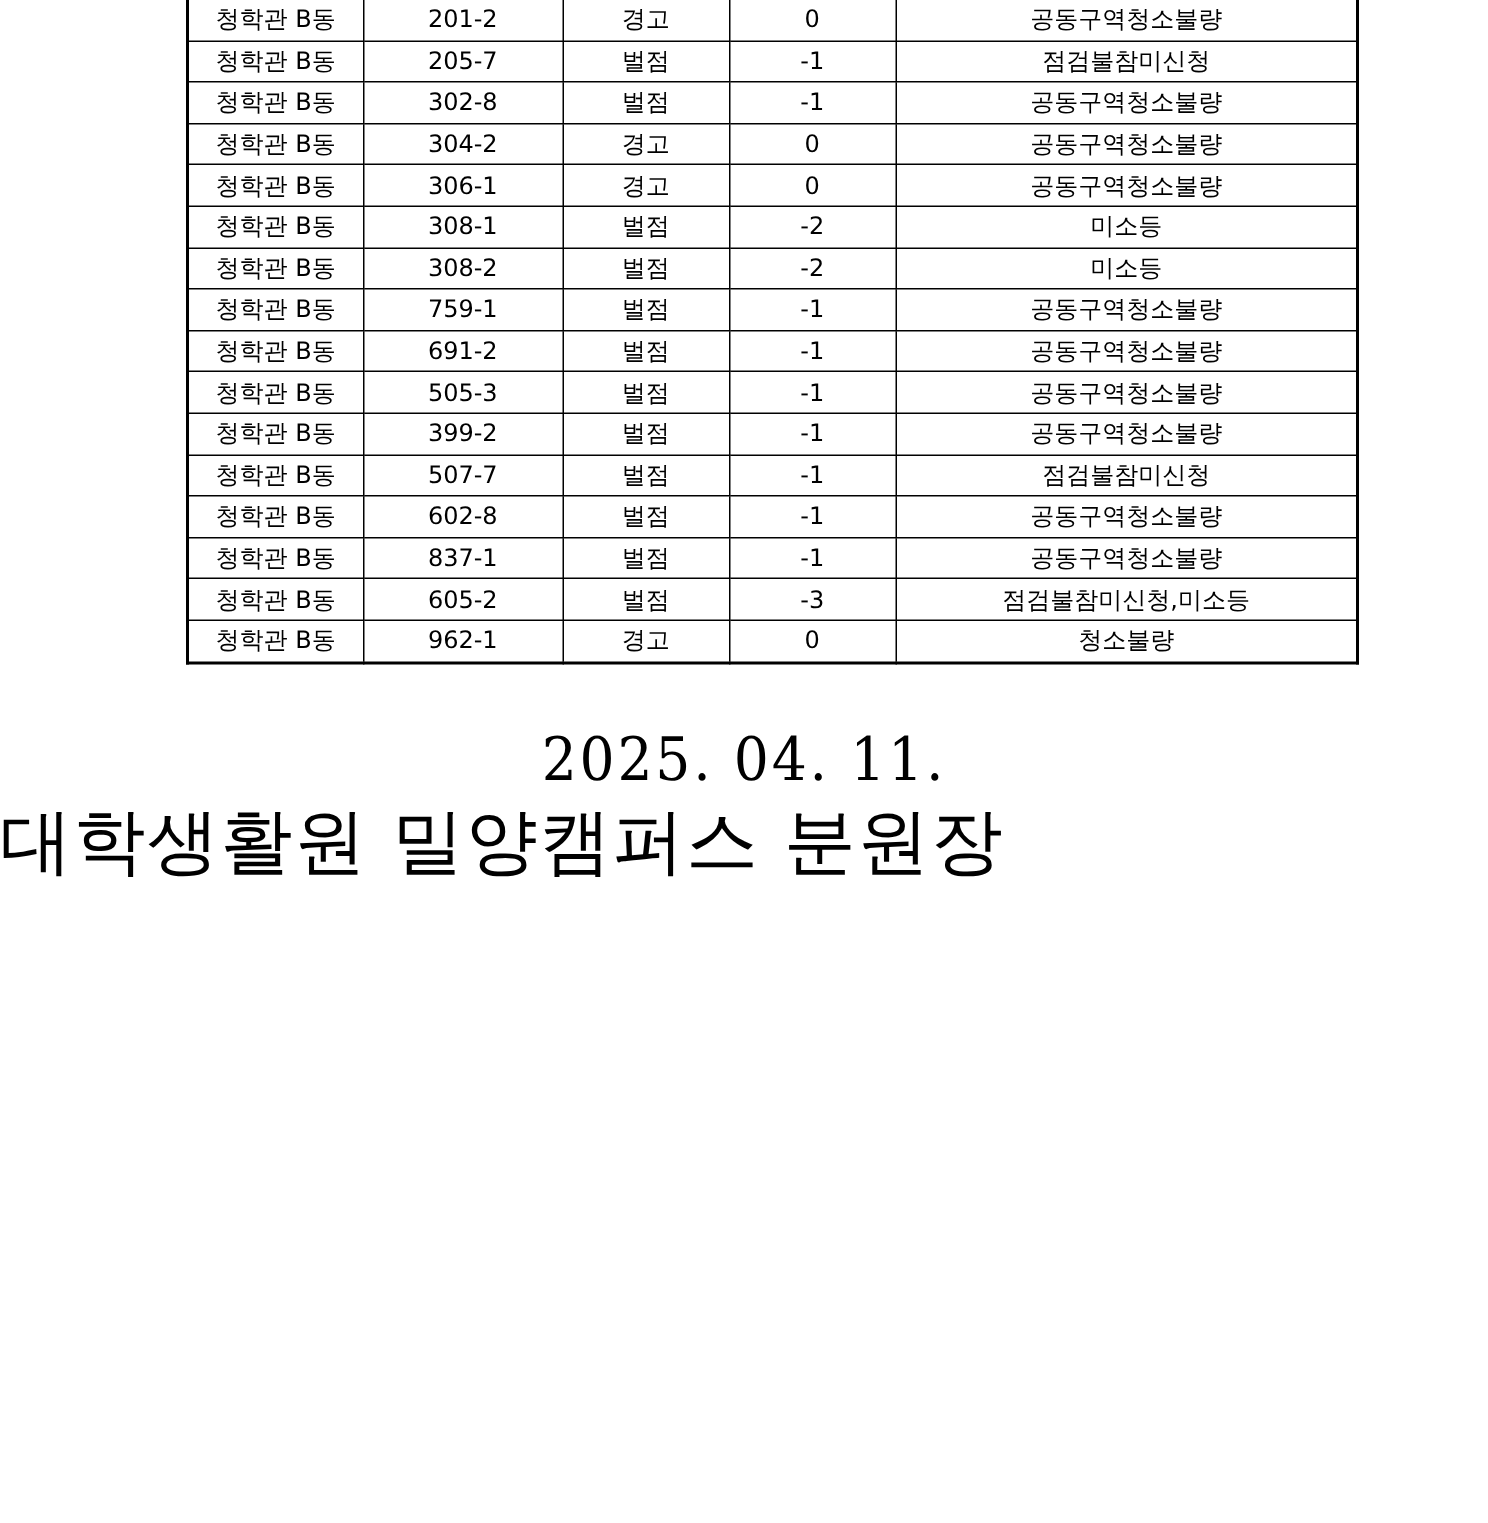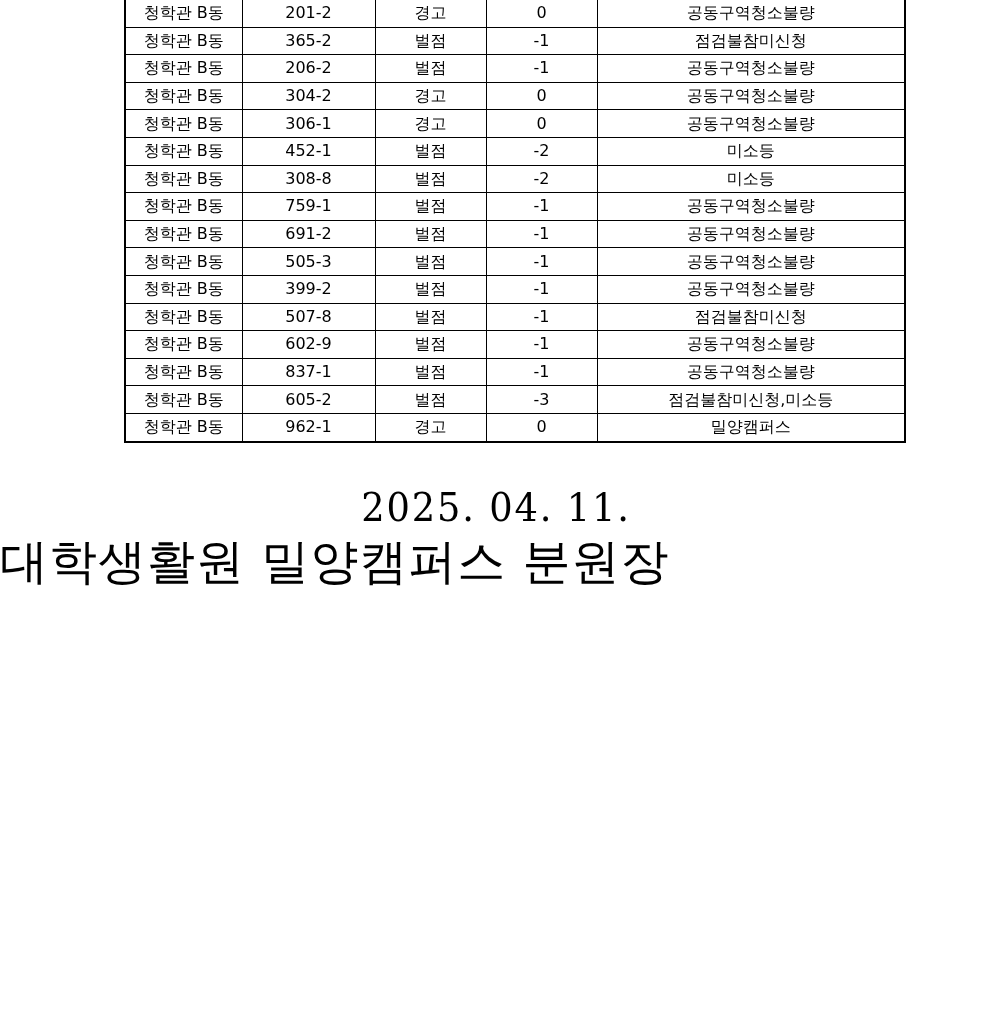--- a/index.html
+++ b/index.html
@@ -79,56 +79,56 @@
   <tbody>
     <tr>
         <td>청학관 B동</td>
         <td>201-2</td>
         <td>경고</td>
         <td>0</td>
         <td>공동구역청소불량</td>
       </tr>
     <tr>
         <td>청학관 B동</td>
-        <td>365-2</td>
+        <td>205-7</td>
         <td>벌점</td>
         <td>-1</td>
         <td>점검불참미신청</td>
       </tr>
     <tr>
         <td>청학관 B동</td>
-        <td>206-2</td>
+        <td>302-8</td>
         <td>벌점</td>
         <td>-1</td>
         <td>공동구역청소불량</td>
       </tr>
     <tr>
         <td>청학관 B동</td>
         <td>304-2</td>
         <td>경고</td>
         <td>0</td>
         <td>공동구역청소불량</td>
       </tr>
     <tr>
         <td>청학관 B동</td>
         <td>306-1</td>
         <td>경고</td>
         <td>0</td>
         <td>공동구역청소불량</td>
       </tr>
     <tr>
         <td>청학관 B동</td>
-        <td>452-1</td>
+        <td>308-1</td>
         <td>벌점</td>
         <td>-2</td>
         <td>미소등</td>
       </tr>
     <tr>
         <td>청학관 B동</td>
-        <td>308-8</td>
+        <td>308-2</td>
         <td>벌점</td>
         <td>-2</td>
         <td>미소등</td>
       </tr>
     <tr>
         <td>청학관 B동</td>
         <td>759-1</td>
         <td>벌점</td>
         <td>-1</td>
         <td>공동구역청소불량</td>
@@ -149,28 +149,28 @@
       </tr>
     <tr>
         <td>청학관 B동</td>
         <td>399-2</td>
         <td>벌점</td>
         <td>-1</td>
         <td>공동구역청소불량</td>
       </tr>
     <tr>
         <td>청학관 B동</td>
-        <td>507-8</td>
+        <td>507-7</td>
         <td>벌점</td>
         <td>-1</td>
         <td>점검불참미신청</td>
       </tr>
     <tr>
         <td>청학관 B동</td>
-        <td>602-9</td>
+        <td>602-8</td>
         <td>벌점</td>
         <td>-1</td>
         <td>공동구역청소불량</td>
       </tr>
     <tr>
         <td>청학관 B동</td>
         <td>837-1</td>
         <td>벌점</td>
         <td>-1</td>
         <td>공동구역청소불량</td>
@@ -180,19 +180,19 @@
         <td>605-2</td>
         <td>벌점</td>
         <td>-3</td>
         <td>점검불참미신청,미소등</td>
       </tr>
     <tr>
         <td>청학관 B동</td>
         <td>962-1</td>
         <td>경고</td>
         <td>0</td>
-        <td>밀양캠퍼스</td>
+        <td>청소불량</td>
       </tr>
   </tbody>
 </table>
 
 <div class="date-line">2025. 04. 11.</div>
 <div class="signature-line">대학생활원 밀양캠퍼스 분원장</div>
 
 </body></html>

